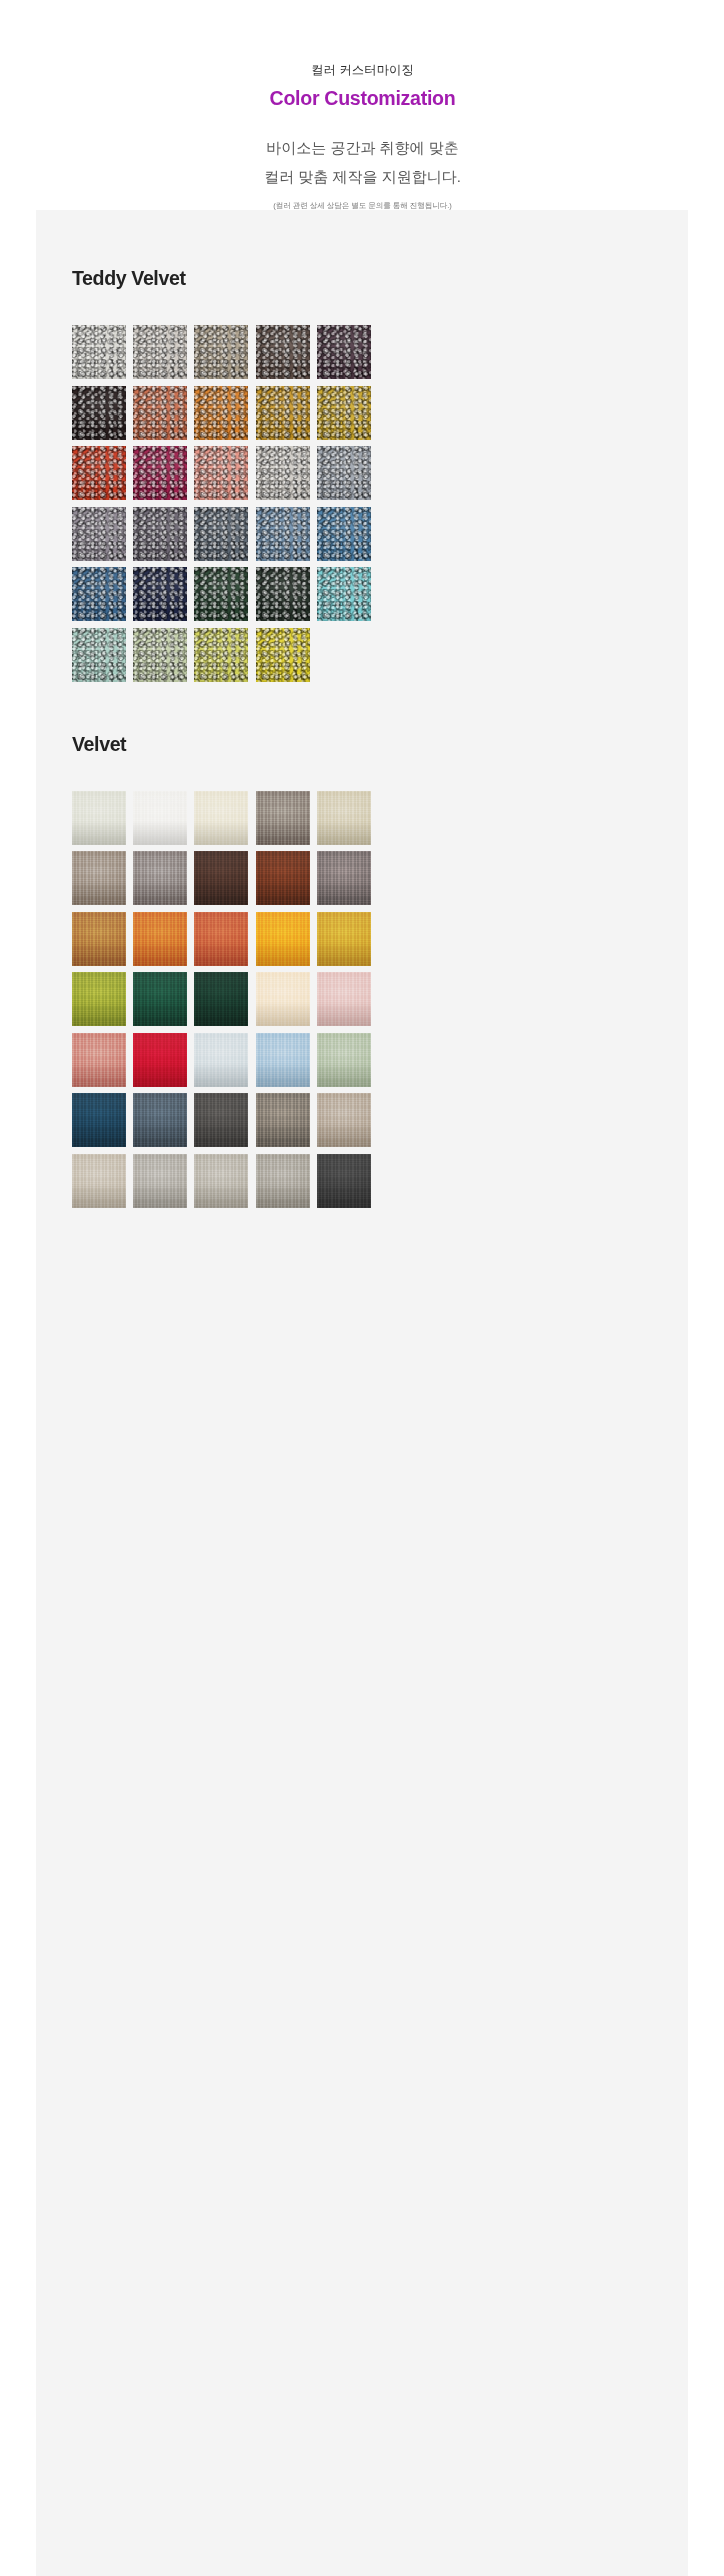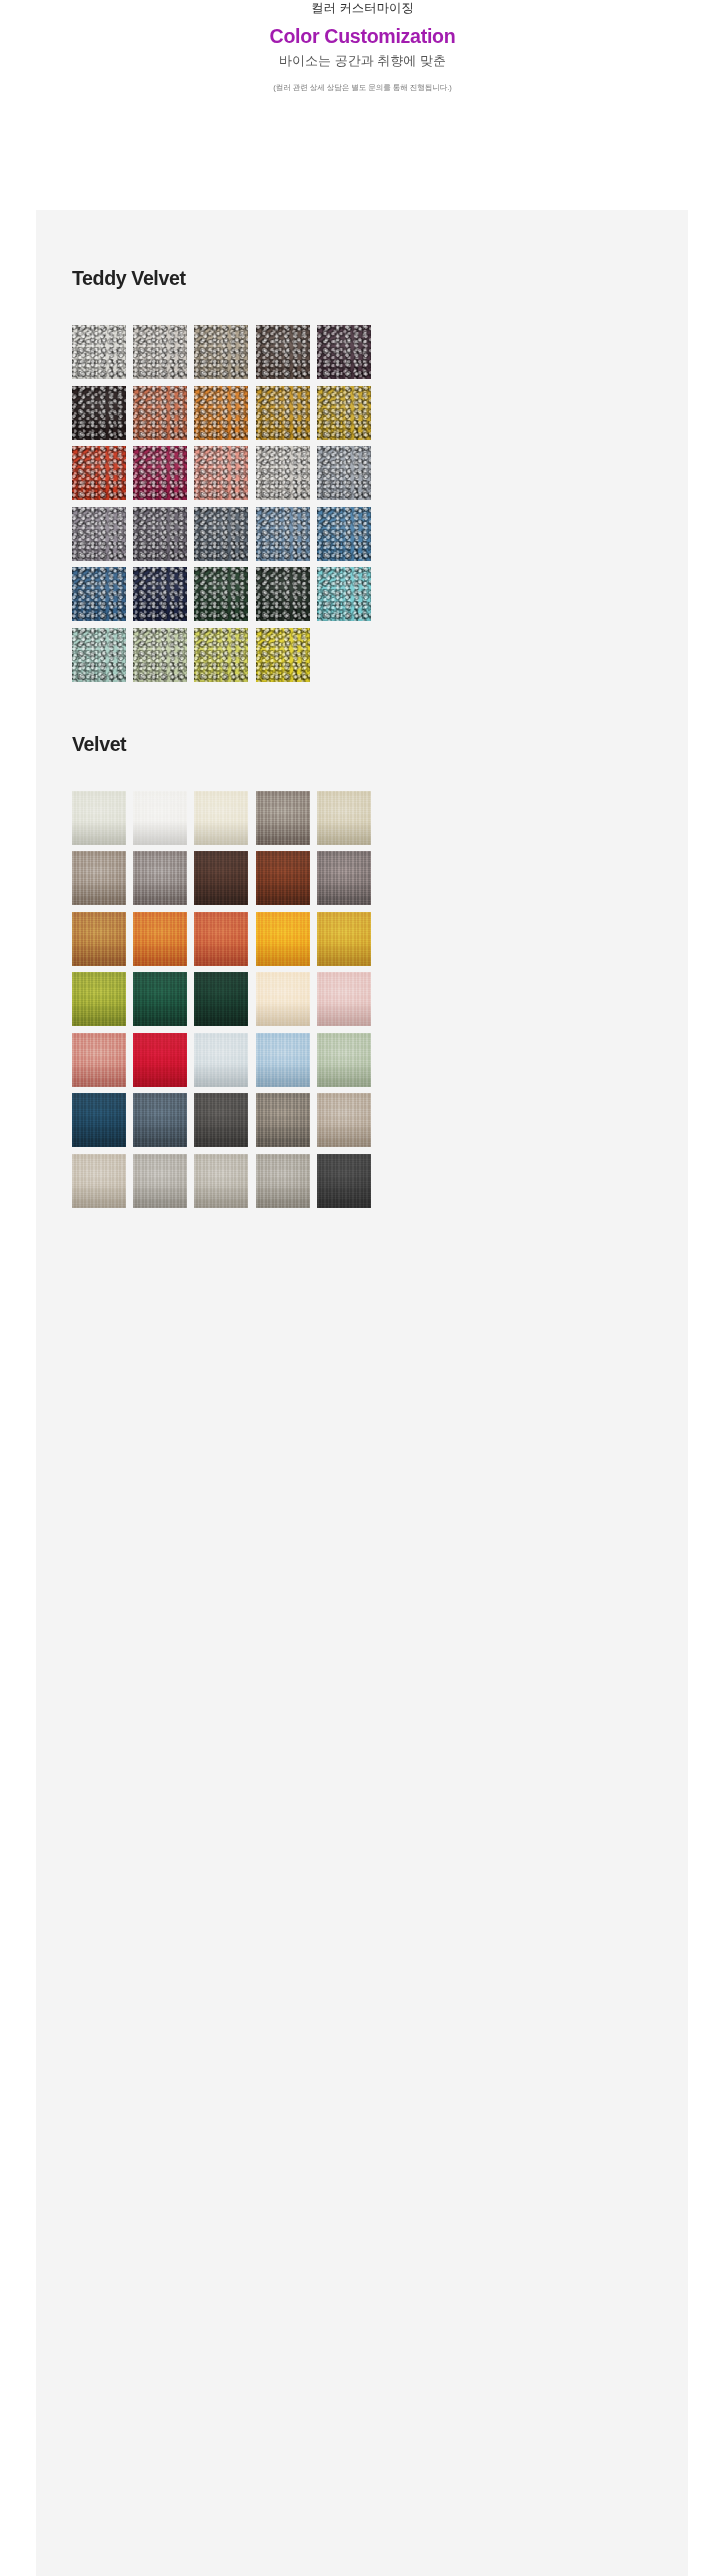--- a/index.html
+++ b/index.html
@@ -11,40 +11,42 @@
   .page {
     position: relative;
     width: 725px;
     height: 2576px;
     background: #ffffff;
     overflow: hidden;
   }
 
   
   .header {
+    padding-top: 62px;
     text-align: center;
   }
   .header-kicker {
     font-size: 12.3px;
     font-weight: 400;
     color: #2b2b2b;
     letter-spacing: 0.1px;
     line-height: 1.4;
   }
   .header-title {
     font-size: 19.6px;
     font-weight: 700;
     color: #a21caf;
     letter-spacing: -0.3px;
     margin-top: 6.5px;
     line-height: 1.25;
     text-align: center;
   }
   .header-desc {
-    font-size: 13px;
+    margin-top: 23px;
+    font-size: 15px;
     color: #555555;
     line-height: 1.95;
     font-weight: 400;
   }
   .header-note {
     margin-top: 8px;
     font-size: 7.6px;
     color: #7a7a7a;
     line-height: 1.6;
     letter-spacing: -0.1px;
@@ -155,20 +157,21 @@
 </head>
 <body>
 
 <div class="page">
 
   <div class="header">
     <div class="header-kicker">컬러 커스터마이징</div>
     <div class="header-title">Color Customization</div>
     <div class="header-desc">
       <div>바이소는 공간과 취향에 맞춘</div>
+      <div>컬러 맞춤 제작을 지원합니다.</div>
     </div>
     <div class="header-note">(컬러 관련 상세 상담은 별도 문의를 통해 진행됩니다.)</div>
   </div>
 
   <div class="panel">
 
     <div class="section section-teddy">
       <div class="section-heading">Teddy Velvet</div>
       <div class="swatch-grid">
           <div class="swatch teddy" style="background-color: rgb(217, 216, 210);"></div>

